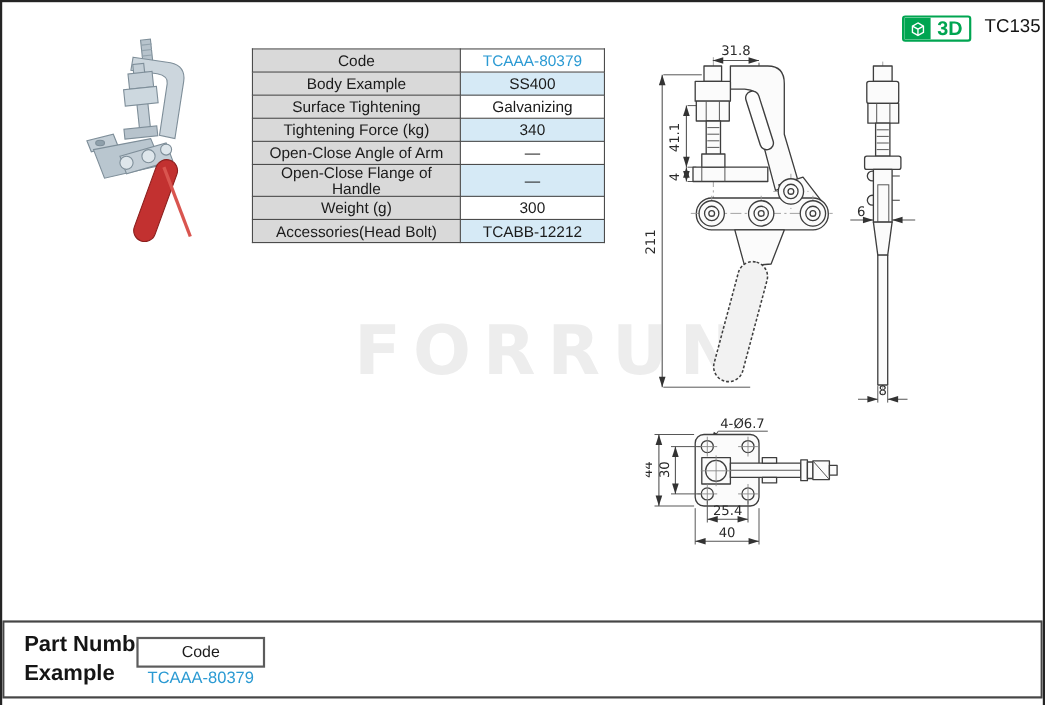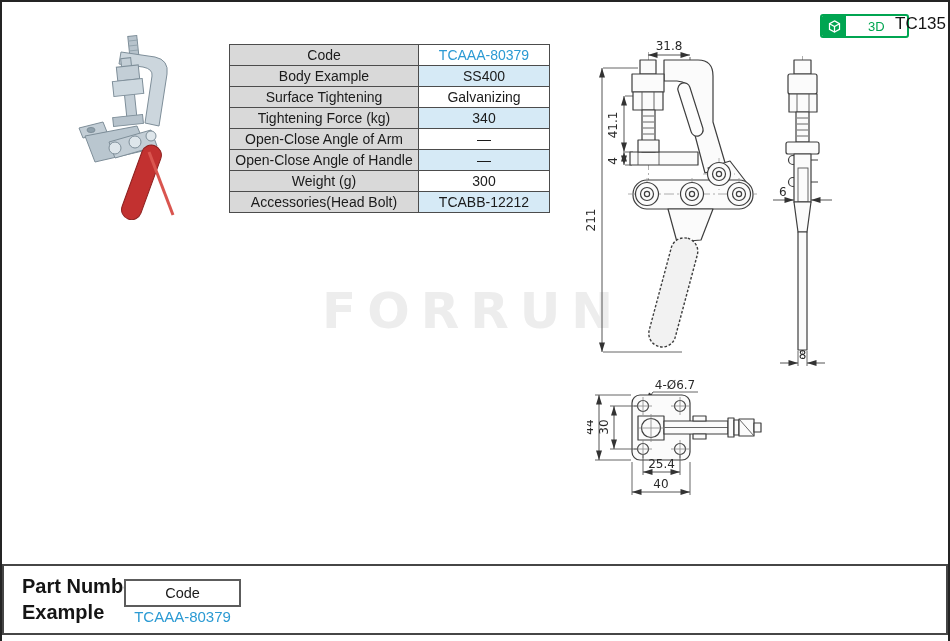--- a/index.html
+++ b/index.html
@@ -1,26 +1,26 @@
 <!DOCTYPE html>
 <html><head>
 <meta charset="utf-8">
 <style>
   html,body{margin:0;padding:0;background:#fff;}
   .page{position:relative;width:950px;height:641px;background:#fff;box-sizing:border-box;
         border-top:2px solid #242424;border-left:2px solid #242424;border-right:2px solid #242424;
         overflow:hidden;font-family:"Liberation Sans",sans-serif;}
   
   .watermark{position:absolute;left:320px;top:280px;font-family:"DejaVu Sans",sans-serif;
-             font-size:50px;font-weight:bold;letter-spacing:11px;color:#ededed;z-index:0;user-select:none;}
+             font-size:62px;font-weight:bold;letter-spacing:11px;color:#ededed;z-index:0;user-select:none;}
   
   .badge{position:absolute;left:818px;top:12px;display:flex;align-items:stretch;height:20px;
          border:2px solid #00A551;border-radius:3px;overflow:hidden;background:#fff;z-index:2;}
   .badge-cube{width:24px;background:#00A551;display:flex;align-items:center;justify-content:center;}
-  .badge-text{color:#00A551;font-weight:normal;font-size:13px;padding:0 22px;display:flex;align-items:center;}
+  .badge-text{color:#00A551;font-weight:bold;font-size:18px;padding:0 6px;display:flex;align-items:center;}
   .product-code{position:absolute;left:893px;top:12px;font-size:17px;color:#141414;z-index:2;text-align:right;}
   
   .spec{position:absolute;left:227px;top:42px;border-collapse:collapse;z-index:2;}
   .spec td{border:1px solid #4c4c4c;height:20px;padding:0 4px;text-align:center;
            font-size:14px;color:#1b1b1b;line-height:1;}
   .spec td.lbl{width:180px;background:#d9d9d9;}
   .spec td.val{width:122px;background:#ffffff;}
   .spec tr:nth-child(even) td.val{background:#d6eaf6;}
   .spec td.val.link{color:#2b9ad3;}
   
@@ -85,21 +85,21 @@
       </tr>
       <tr>
         <td class="lbl">Tightening Force (kg)</td>
         <td class="val">340</td>
       </tr>
       <tr>
         <td class="lbl">Open-Close Angle of Arm</td>
         <td class="val">—</td>
       </tr>
       <tr>
-        <td class="lbl">Open-Close  Angle of Handle</td>
+        <td class="lbl">Open-Close  Flange of Handle</td>
         <td class="val">—</td>
       </tr>
       <tr>
         <td class="lbl">Weight (g)</td>
         <td class="val">300</td>
       </tr>
       <tr>
         <td class="lbl">Accessories(Head Bolt)</td>
         <td class="val">TCABB-12212</td>
       </tr>

